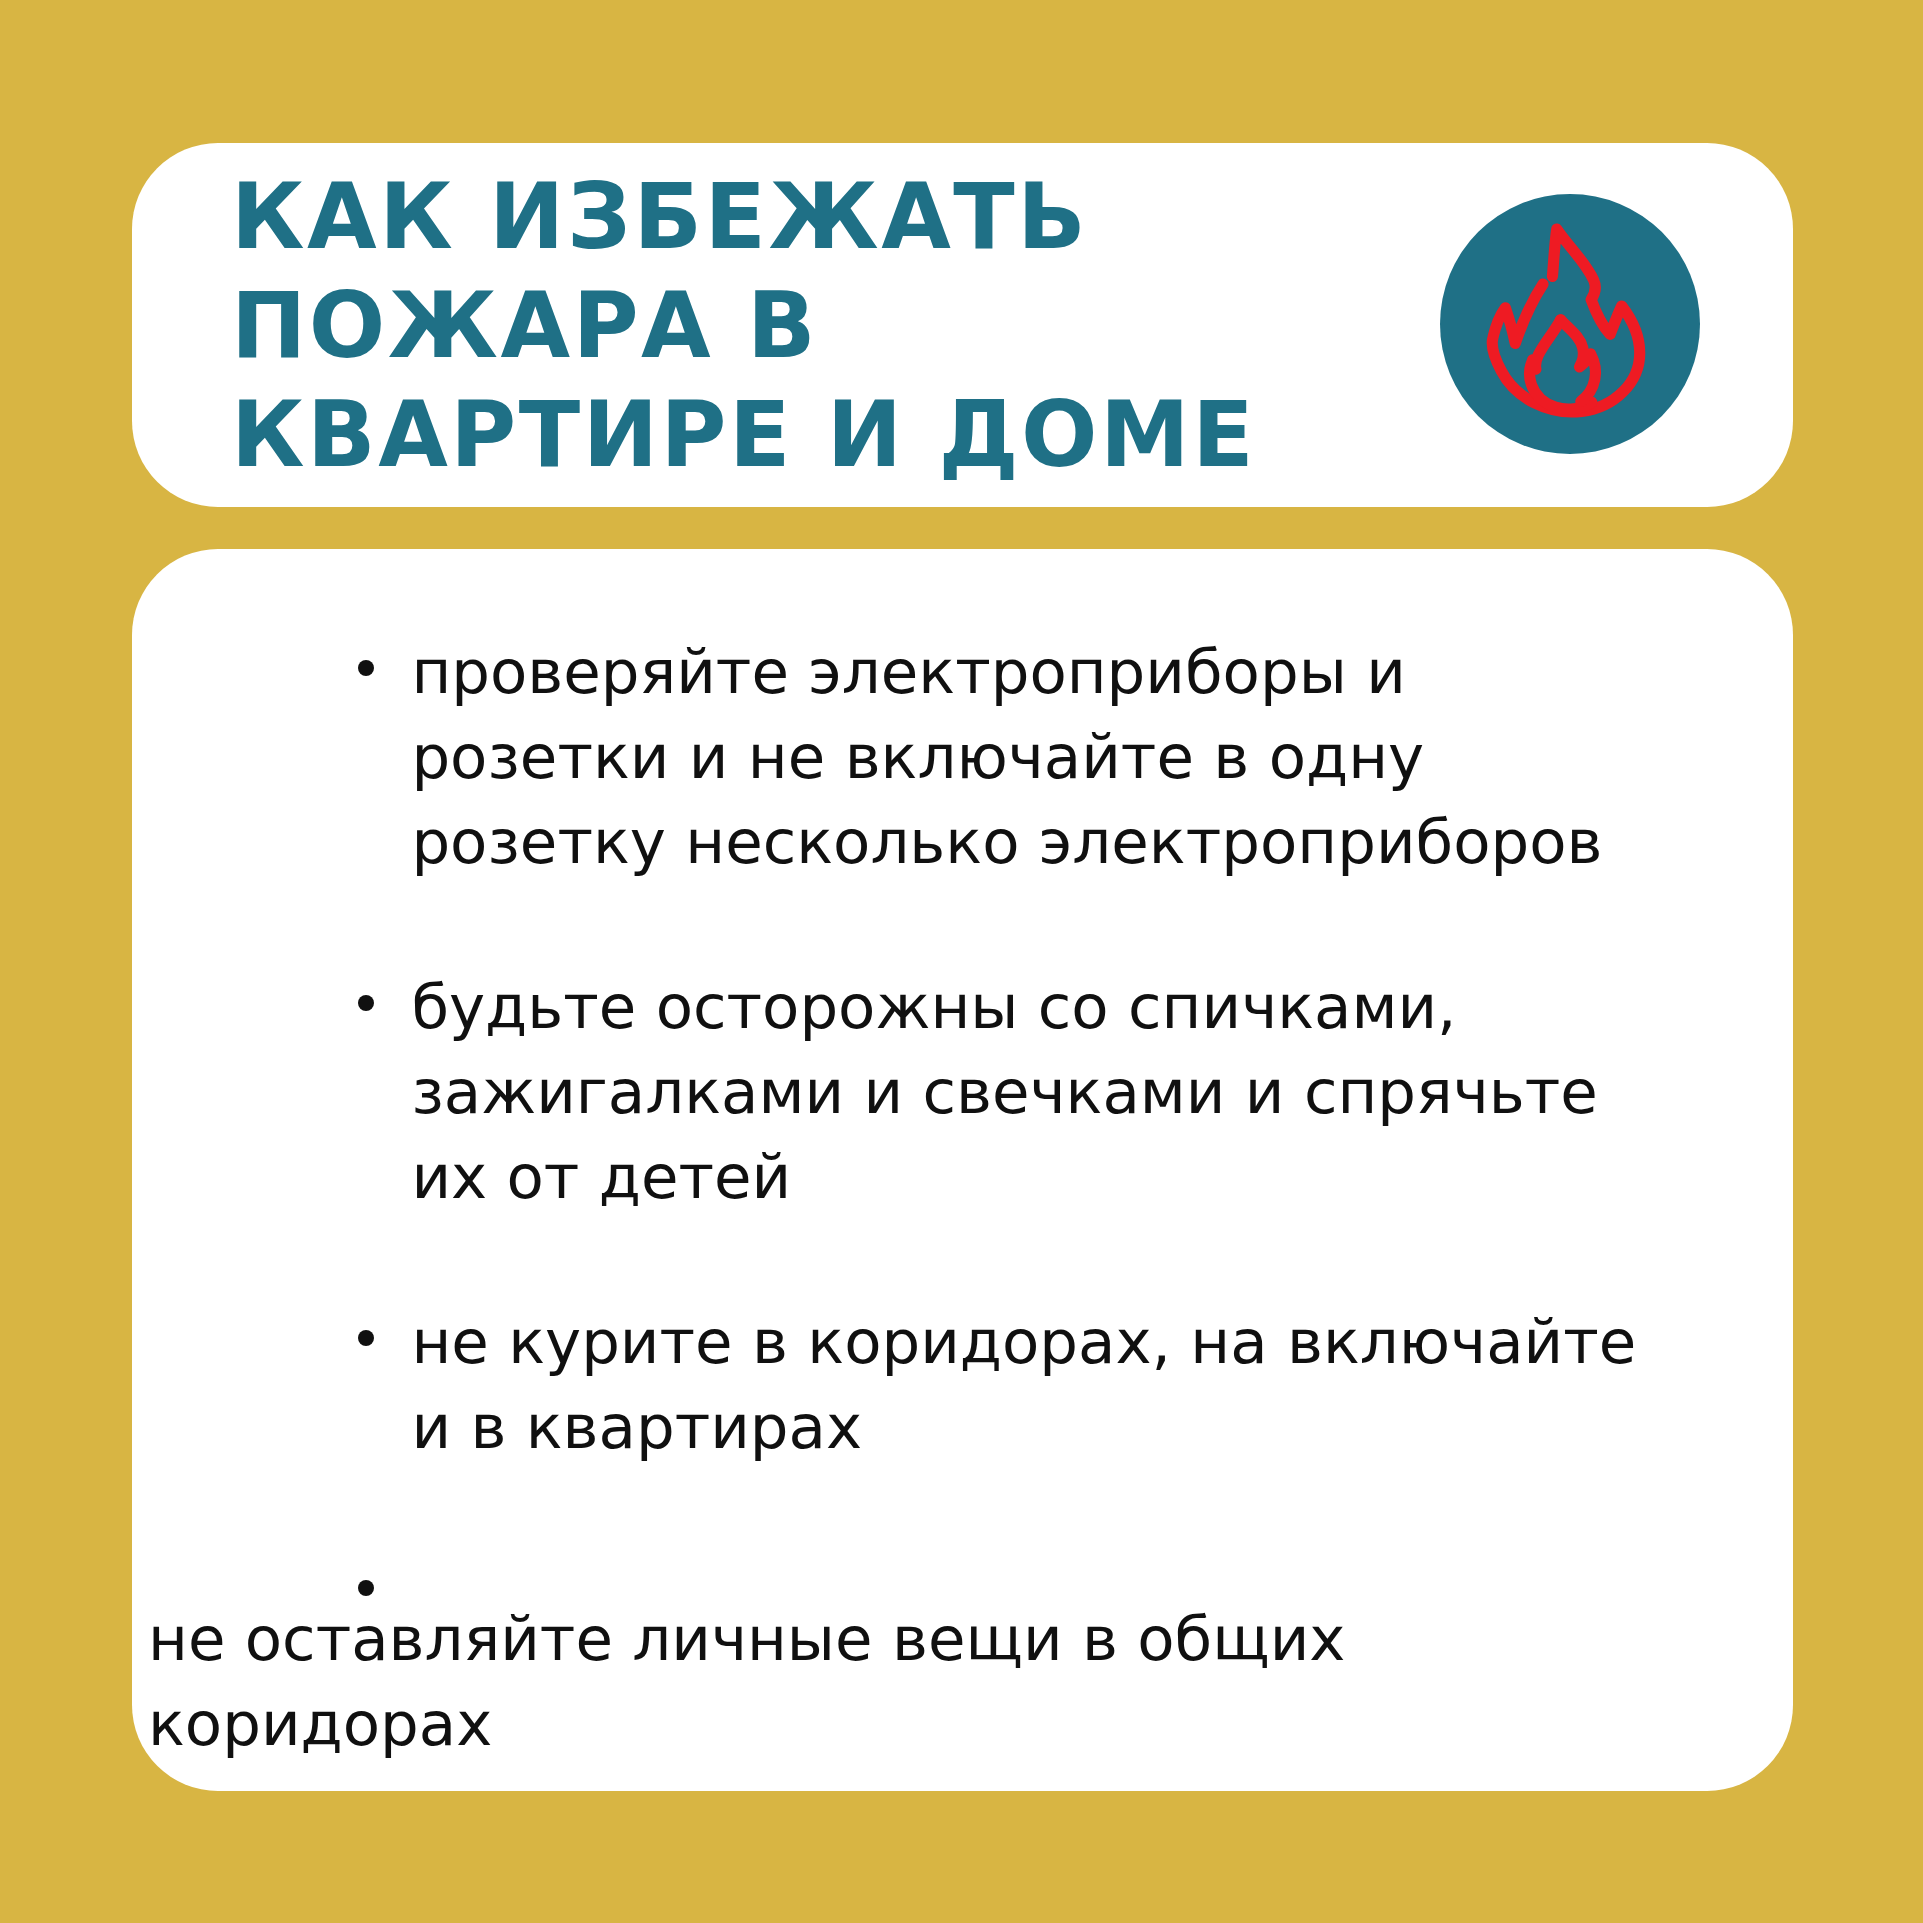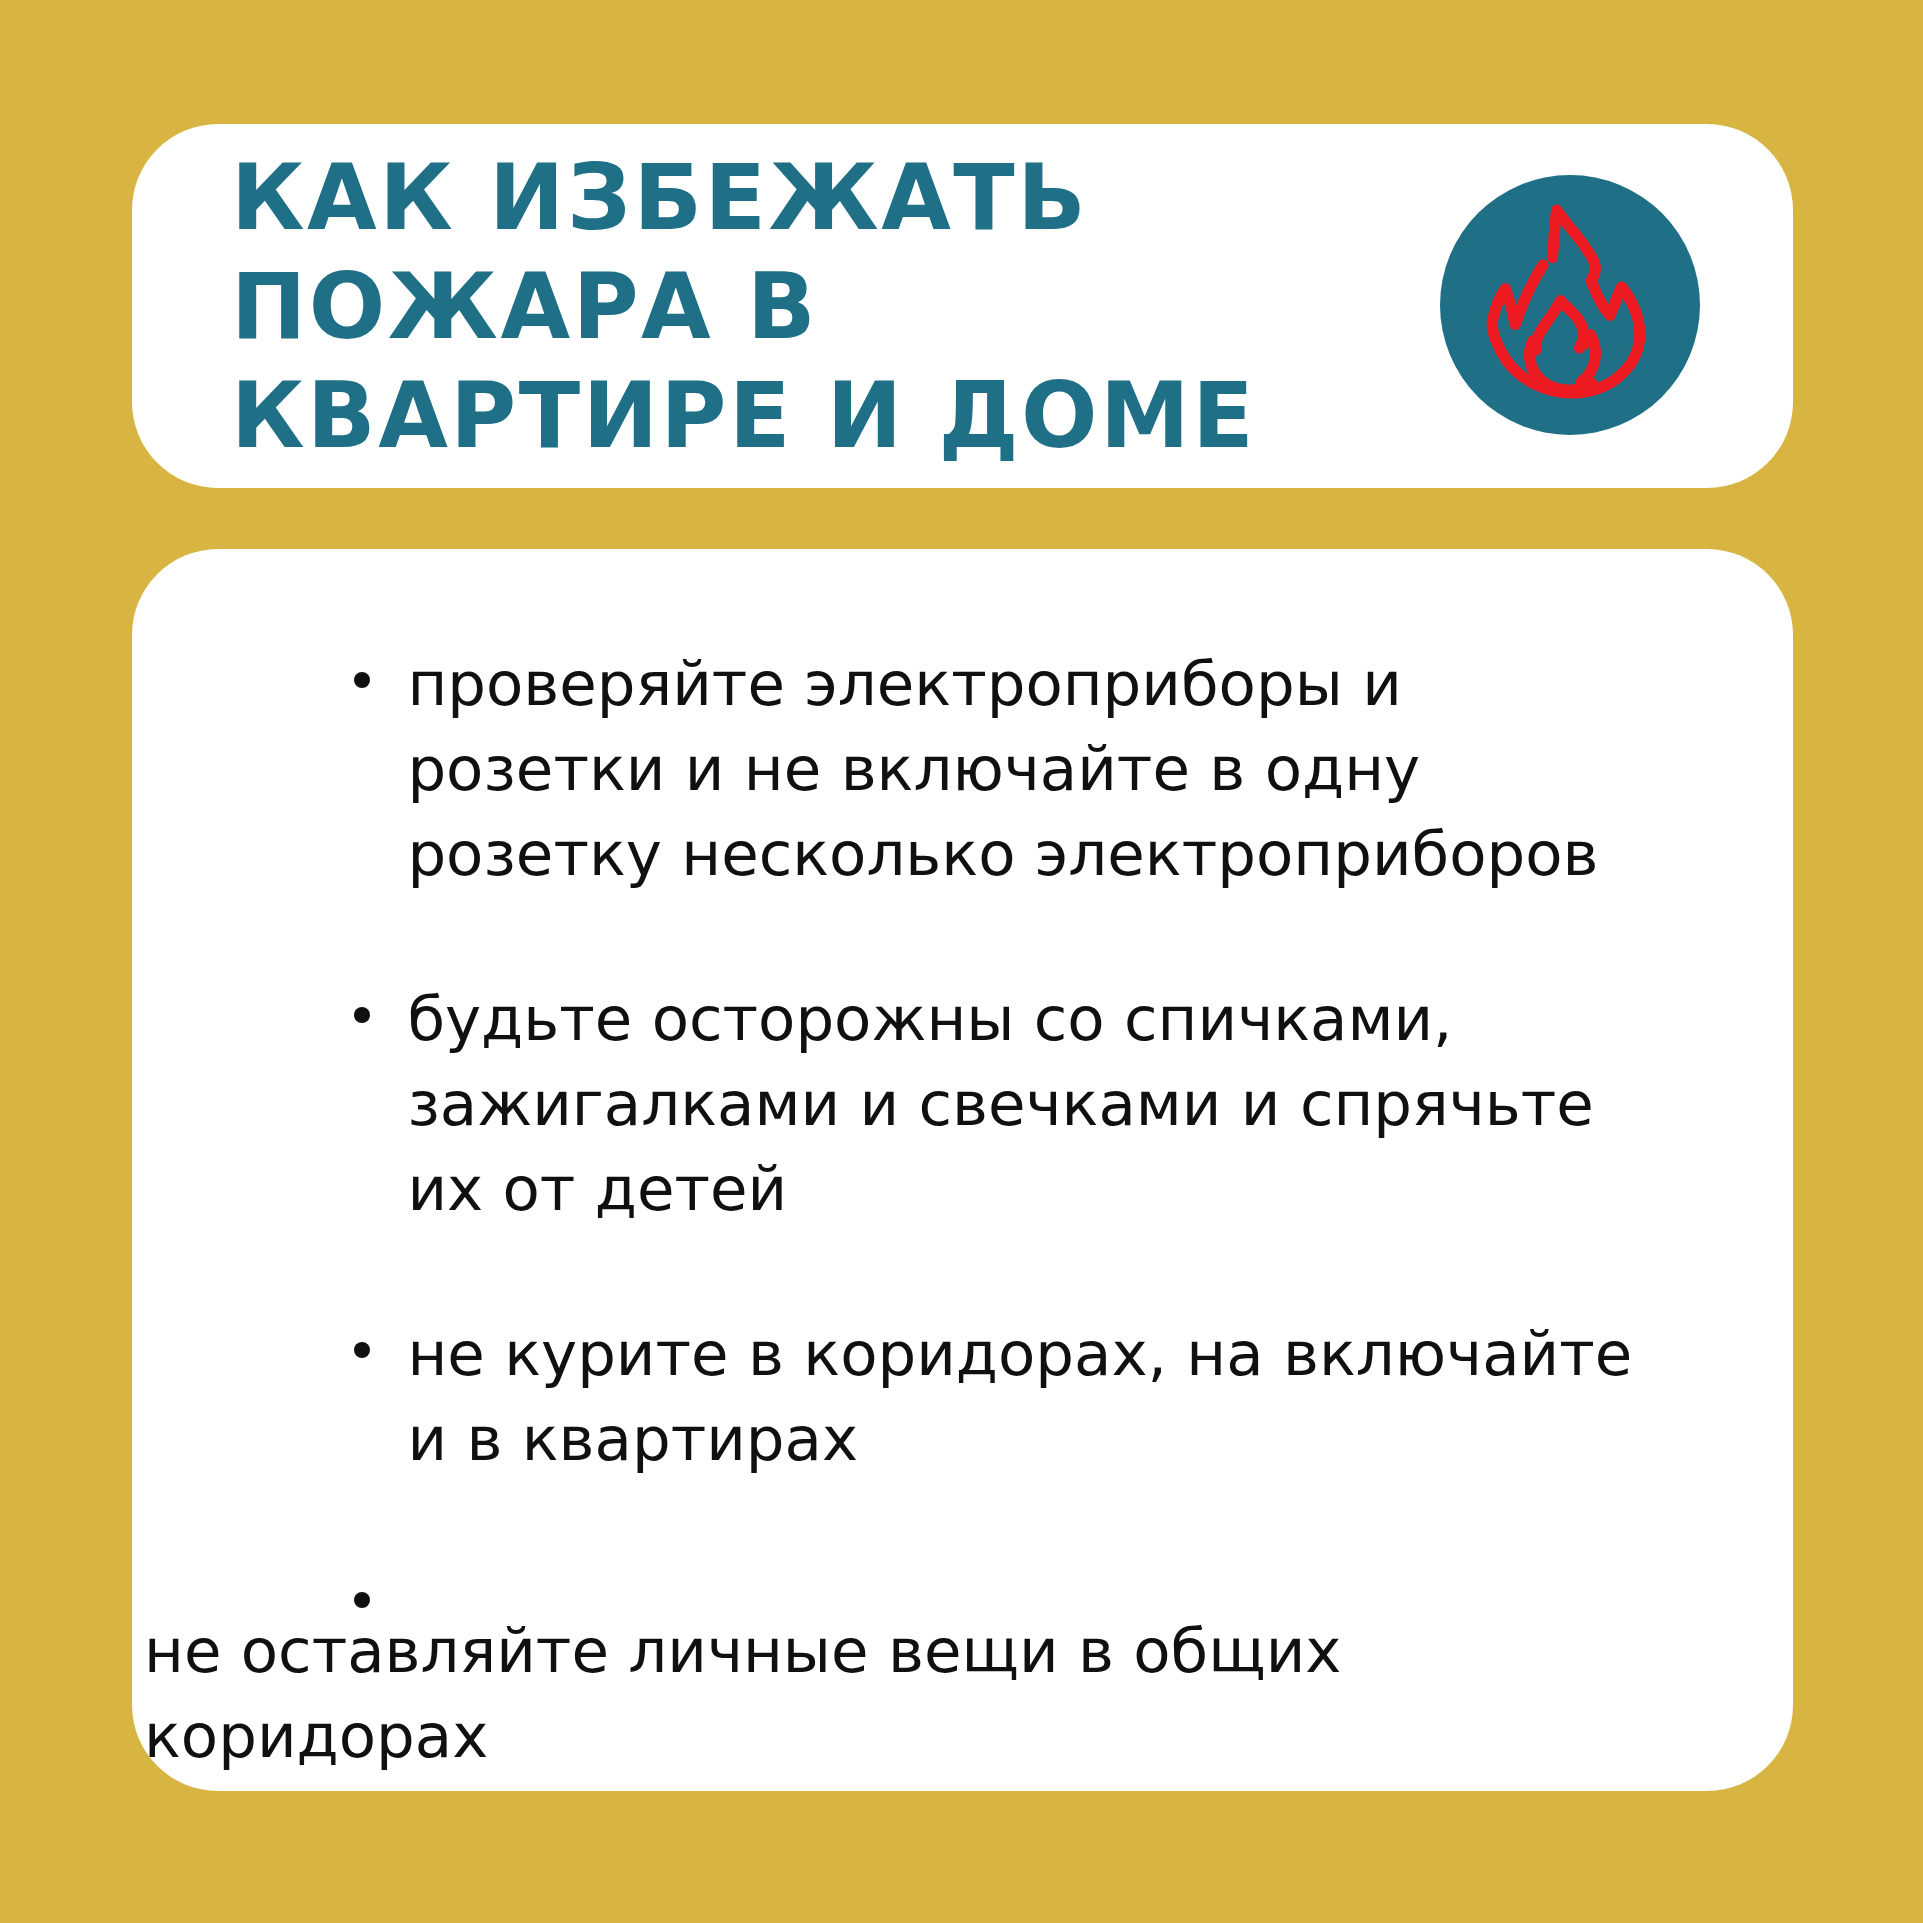--- a/index.html
+++ b/index.html
@@ -8,21 +8,21 @@
     background:#D8B543;
     position:relative;
     font-family:"DejaVu Sans","Liberation Sans",sans-serif;
     overflow:hidden;
   }
   .card{
     position:absolute;left:132px;width:1661px;
     background:#FFFFFF;border-radius:86px;
     box-sizing:border-box;
   }
-  .title-card{top:124px;height:364px;}
+  .title-card{top:143px;height:364px;}
   .list-card{top:549px;height:1242px;}
 
   .title{
     margin:0;padding:19px 0 0 99px;
     font-size:90px;line-height:109px;
     font-weight:700;letter-spacing:2.5px;
     color:#1F7086;
     white-space:pre-line;
     max-width:1193px;
   }
@@ -33,21 +33,21 @@
     background:#1F7086;
     display:flex;align-items:center;justify-content:center;
   }
   .icon-circle svg{width:215px;height:215px;display:block;}
   .flame-stroke{
     fill:none;stroke:#EE1B23;stroke-width:5.2;
     stroke-linecap:round;stroke-linejoin:round;
   }
 
   .tips-list{
-    list-style:none;margin:12px;padding:80px 74px 0 0;
+    list-style:none;margin:0;padding:80px 74px 0 16px;
   }
   .tip{
     display:flex;align-items:flex-start;
     margin:0 0 80px 0;
     font-size:61px;line-height:85px;color:#101010;
   }
   .tip:last-child{margin-bottom:0;flex-direction:column;}
   .bullet-dot{
     flex:none;width:16.4px;height:16.4px;border-radius:50%;
     background:#101010;

